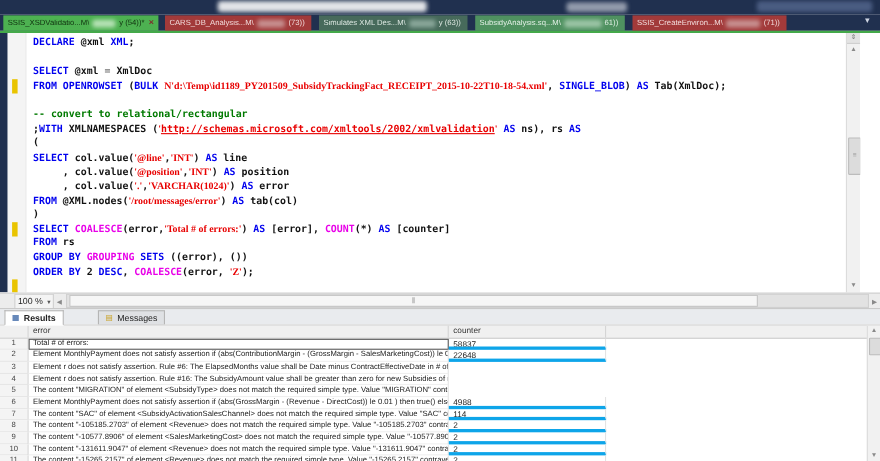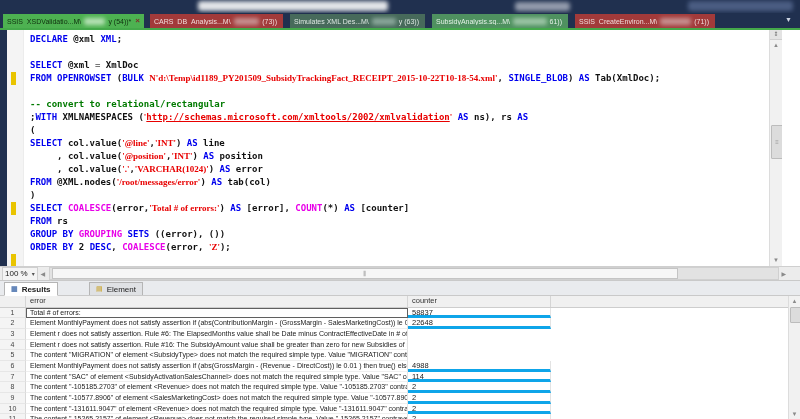--- a/index.html
+++ b/index.html
@@ -40,21 +40,21 @@
 
   
   .vscroll{position:absolute;right:0;top:0;width:13px;height:236px;background:#f1f1f1;border-left:1px solid #dcdcdc;box-sizing:border-box;}
   .sb-split{height:9px;background:#e3e3e3;border-bottom:1px solid #cfcfcf;text-align:center;font-size:6px;line-height:8px;color:#6b6b6b;}
   .sb-btn{height:11px;text-align:center;font-size:6px;line-height:11px;color:#8a8a8a;}
   .sb-thumb{position:absolute;left:1px;width:10px;background:#dcdcdc;border:1px solid #bcbcbc;border-radius:1px;
             text-align:center;color:#9a9a9a;font-size:6px;}
   .sb-btn-bottom{position:absolute;bottom:0;left:0;width:100%;}
 
   .hscrollrow{position:absolute;left:0;top:266px;width:800px;height:14px;background:#ececec;
-              border-top:1px solid #cfcfcf;box-sizing:border-box;display:flex;align-items:center;}
+              border-top:1px solid #cfcfcf;box-sizing:border-box;display:flex;align-items:center;justify-content:flex-end;}
   .zoombox{display:flex;align-items:center;height:12px;margin-left:2px;padding:0 2px;background:#f4f4f4;
            border:1px solid #cfcfcf;font-size:8px;color:#222;}
   .zoom-caret{margin-left:4px;font-size:6px;color:#555;}
   .h-arrow{width:10px;text-align:center;font-size:6px;color:#8a8a8a;}
   .h-track{position:relative;height:11px;background:#e2e2e2;border:1px solid #d0d0d0;flex:0 0 auto;width:728px;margin-left:1px;}
   .h-thumb{position:absolute;left:2px;top:0;height:9px;width:624px;background:#f6f6f6;border:1px solid #c4c4c4;
            text-align:center;font-size:7px;line-height:9px;color:#9a9a9a;}
 
   
   .rtabs{position:absolute;left:0;top:280px;width:800px;height:15px;background:#e9ebee;border-top:1px solid #c9c9c9;box-sizing:border-box;}
@@ -151,21 +151,21 @@
   <div class="h-arrow">▶</div>
 </div>
 
 <div class="rtabs">
   <div class="rtab active" style="left:4px;">
     <span class="rtab-icon icon-results">▦</span>
     <span>Results</span>
   </div>
   <div class="rtab" style="left:89px;">
     <span class="rtab-icon icon-messages">▤</span>
-    <span>Element</span>
+    <span>Messages</span>
   </div>
 </div>
 
 <div class="grid">
   <div class="ghead">
     <div class="gh gh-num"></div>
     <div class="gh gh-err">error</div>
     <div class="gh gh-cnt">counter</div>
     <div class="gh gh-fill"></div>
   </div>

